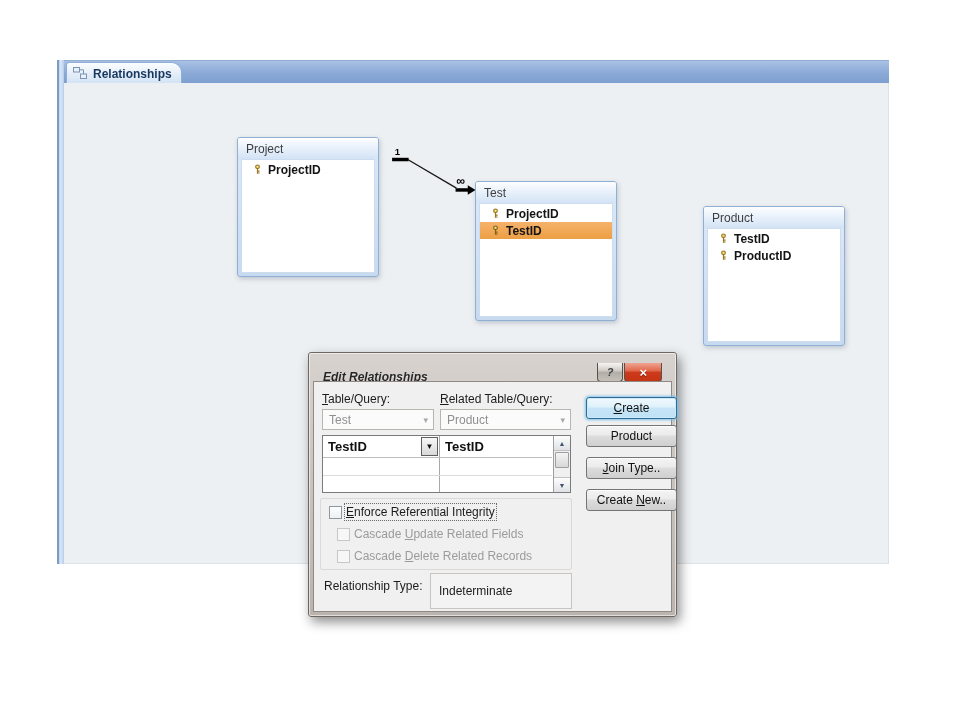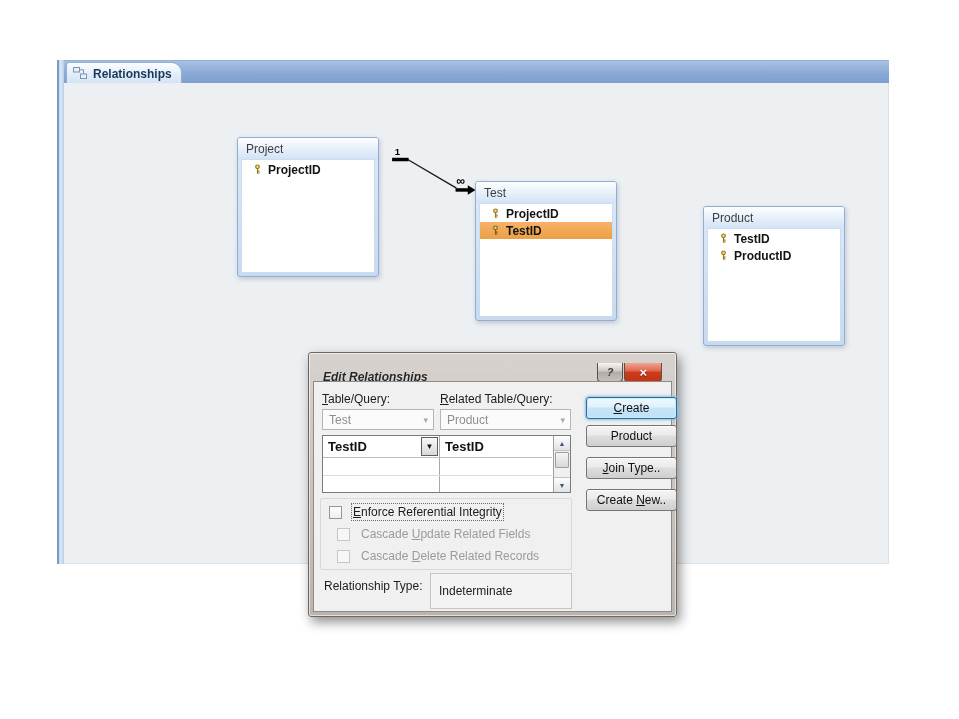--- a/index.html
+++ b/index.html
@@ -89,21 +89,21 @@
   .sbtn { position:absolute; left:0; right:0; height:15px; display:flex; align-items:center;
     justify-content:center; font-size:7px; color:#44536e; background:linear-gradient(#fdfdfd,#dfe2e6); }
   .sbtn.up { top:0; border-bottom:1px solid #c2c2c2; }
   .sbtn.down { bottom:0; border-top:1px solid #c2c2c2; }
   .sthumb { position:absolute; left:1px; right:1px; top:16px; height:16px;
     background:linear-gradient(#f4f4f4,#d8d8d8); border:1px solid #9f9f9f; border-radius:1px; }
 
   
   .cb-group { position:absolute; left:6px; top:116px; width:252px; height:72px;
     border:1px solid #dbd8d5; border-radius:2px; }
-  .cb-row { position:absolute; display:flex; align-items:center; gap:11px; }
+  .cb-row { position:absolute; display:flex; align-items:center; gap:4px; }
   .cb-box { width:13px; height:13px; background:linear-gradient(#fefefe,#efefef);
     border:1px solid #8d98a3; flex:0 0 13px; }
   .cb-box.disabled { border-color:#c7c7c7; background:#f7f7f7; }
   .cb-label { font-size:12px; color:#1c1c1c; white-space:nowrap; }
   .cb-label.focused { outline:1px dotted #6a6a6a; outline-offset:1px; }
   .cb-label.disabled { color:#9b9b9b; }
 
   .rtype-value { position:absolute; left:116px; top:191px; width:142px; height:36px;
     border:1px solid #c7c4c1; background:#f4f3f3; display:flex; align-items:center;
     padding:0 8px; font-size:12px; color:#1c1c1c; }

